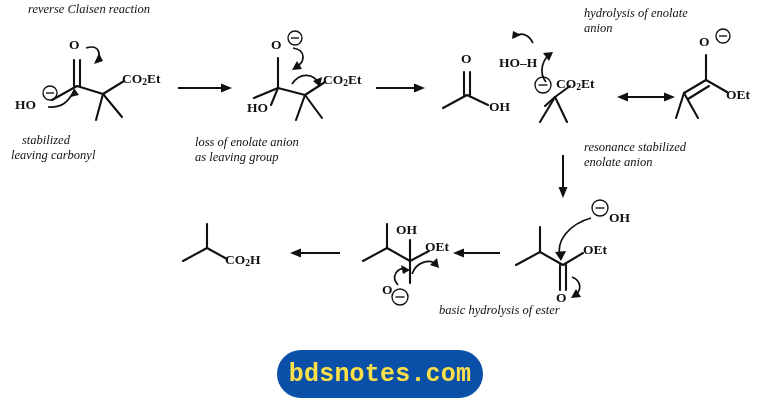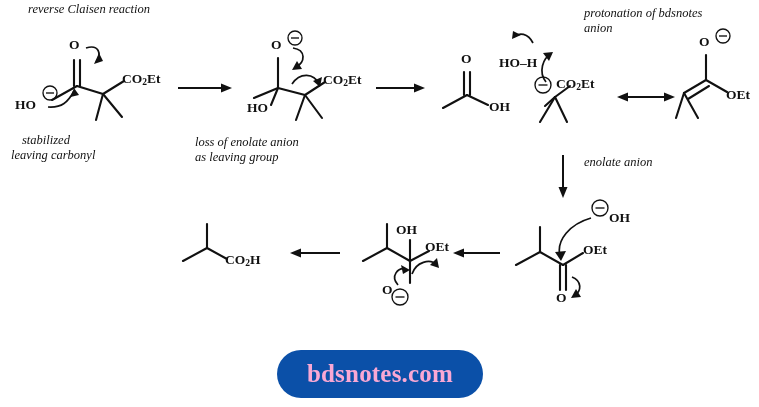--- a/index.html
+++ b/index.html
@@ -12,22 +12,22 @@
        color:#111;white-space:pre;font-family:"Liberation Serif",serif;}
   .lbl sub{font-size:9.5px;vertical-align:-2px;font-weight:bold;}
   svg{position:absolute;left:0;top:0;overflow:visible;}
   .bond{stroke:#111;stroke-width:2.1;fill:none;stroke-linecap:round;}
   .curv{stroke:#111;stroke-width:1.7;fill:none;}
   .rxnar{stroke:#111;stroke-width:2.0;fill:none;}
   .chg{fill:none;stroke:#111;stroke-width:1.35;}
   .chgm{stroke:#111;stroke-width:1.35;}
   .logo{position:absolute;background:#0b50a8;border-radius:40px;
         display:flex;align-items:center;justify-content:center;}
-  .logo span{color:#f9a8d4;font-weight:bold;font-size:25px;letter-spacing:.2px;
-             font-family:Liberation Serif, serif;}
+  .logo span{color:#fde047;font-weight:bold;font-size:25px;letter-spacing:.2px;
+             font-family:Liberation Mono, monospace;}
 </style>
 </head>
 <body>
 
 <div class="stage">
 
   <div class="cap" style="left:28px;top:2px;">reverse Claisen reaction</div>
 
   <svg width="759" height="407">
 
@@ -125,21 +125,21 @@
     <line class="bond" x1="555" y1="97" x2="540" y2="122"></line>
     <line class="bond" x1="555" y1="97" x2="567" y2="122"></line>
 
     <line class="bond" x1="555" y1="97" x2="545" y2="106"></line>
   </svg>
   <svg width="759" height="407">
     <circle class="chg" cx="543" cy="85" r="8"></circle>
     <line class="chgm" x1="538.5" y1="85" x2="547.5" y2="85"></line>
   </svg>
   <div class="lbl" style="left:556px;top:77px;">CO<sub>2</sub>Et</div>
-  <div class="cap" style="left:584px;top:6px;">protonation of bdsnotes</div>
+  <div class="cap" style="left:584px;top:6px;">hydrolysis of enolate</div>
   <div class="cap" style="left:584px;top:21px;">anion</div>
 
   <svg width="759" height="407">
     <line class="rxnar" x1="624" y1="97" x2="668" y2="97"></line>
     <polygon points="617,97 628,92.5 628,101.5" fill="#111"></polygon>
     <polygon points="675,97 664,92.5 664,101.5" fill="#111"></polygon>
   </svg>
 
   <svg width="759" height="407">
 
@@ -152,20 +152,21 @@
 
     <line class="bond" x1="684" y1="93" x2="676" y2="118"></line>
     <line class="bond" x1="684" y1="93" x2="698" y2="118"></line>
   </svg>
   <div class="lbl" style="left:699px;top:35px;">O</div>
   <svg width="759" height="407">
     <circle class="chg" cx="723" cy="36" r="7"></circle>
     <line class="chgm" x1="719" y1="36" x2="727" y2="36"></line>
   </svg>
   <div class="lbl" style="left:726px;top:88px;">OEt</div>
+  <div class="cap" style="left:584px;top:140px;">resonance stabilized</div>
   <div class="cap" style="left:584px;top:155px;">enolate anion</div>
 
   <svg width="759" height="407">
     <line class="rxnar" x1="563" y1="155" x2="563" y2="190"></line>
     <polygon points="563,198 558.5,187 567.5,187" fill="#111"></polygon>
   </svg>
 
   <svg width="759" height="407">
 
     <line class="bond" x1="540" y1="252" x2="540" y2="227"></line>
@@ -184,20 +185,21 @@
     <path class="curv" d="M572,277 C582,281 582,291 574,296"></path>
     <polygon points="571,298 581,297 576,289" fill="#111"></polygon>
   </svg>
   <svg width="759" height="407">
     <circle class="chg" cx="600" cy="208" r="8"></circle>
     <line class="chgm" x1="595.5" y1="208" x2="604.5" y2="208"></line>
   </svg>
   <div class="lbl" style="left:609px;top:211px;">OH</div>
   <div class="lbl" style="left:583px;top:243px;">OEt</div>
   <div class="lbl" style="left:556px;top:291px;">O</div>
+  <div class="cap" style="left:439px;top:303px;">basic hydrolysis of ester</div>
 
   <svg width="759" height="407">
     <line class="rxnar" x1="500" y1="253" x2="460" y2="253"></line>
     <polygon points="453,253 464,248.5 464,257.5" fill="#111"></polygon>
   </svg>
 
   <svg width="759" height="407">
 
     <line class="bond" x1="387" y1="248" x2="387" y2="224"></line>
     <line class="bond" x1="387" y1="248" x2="363" y2="261"></line>

